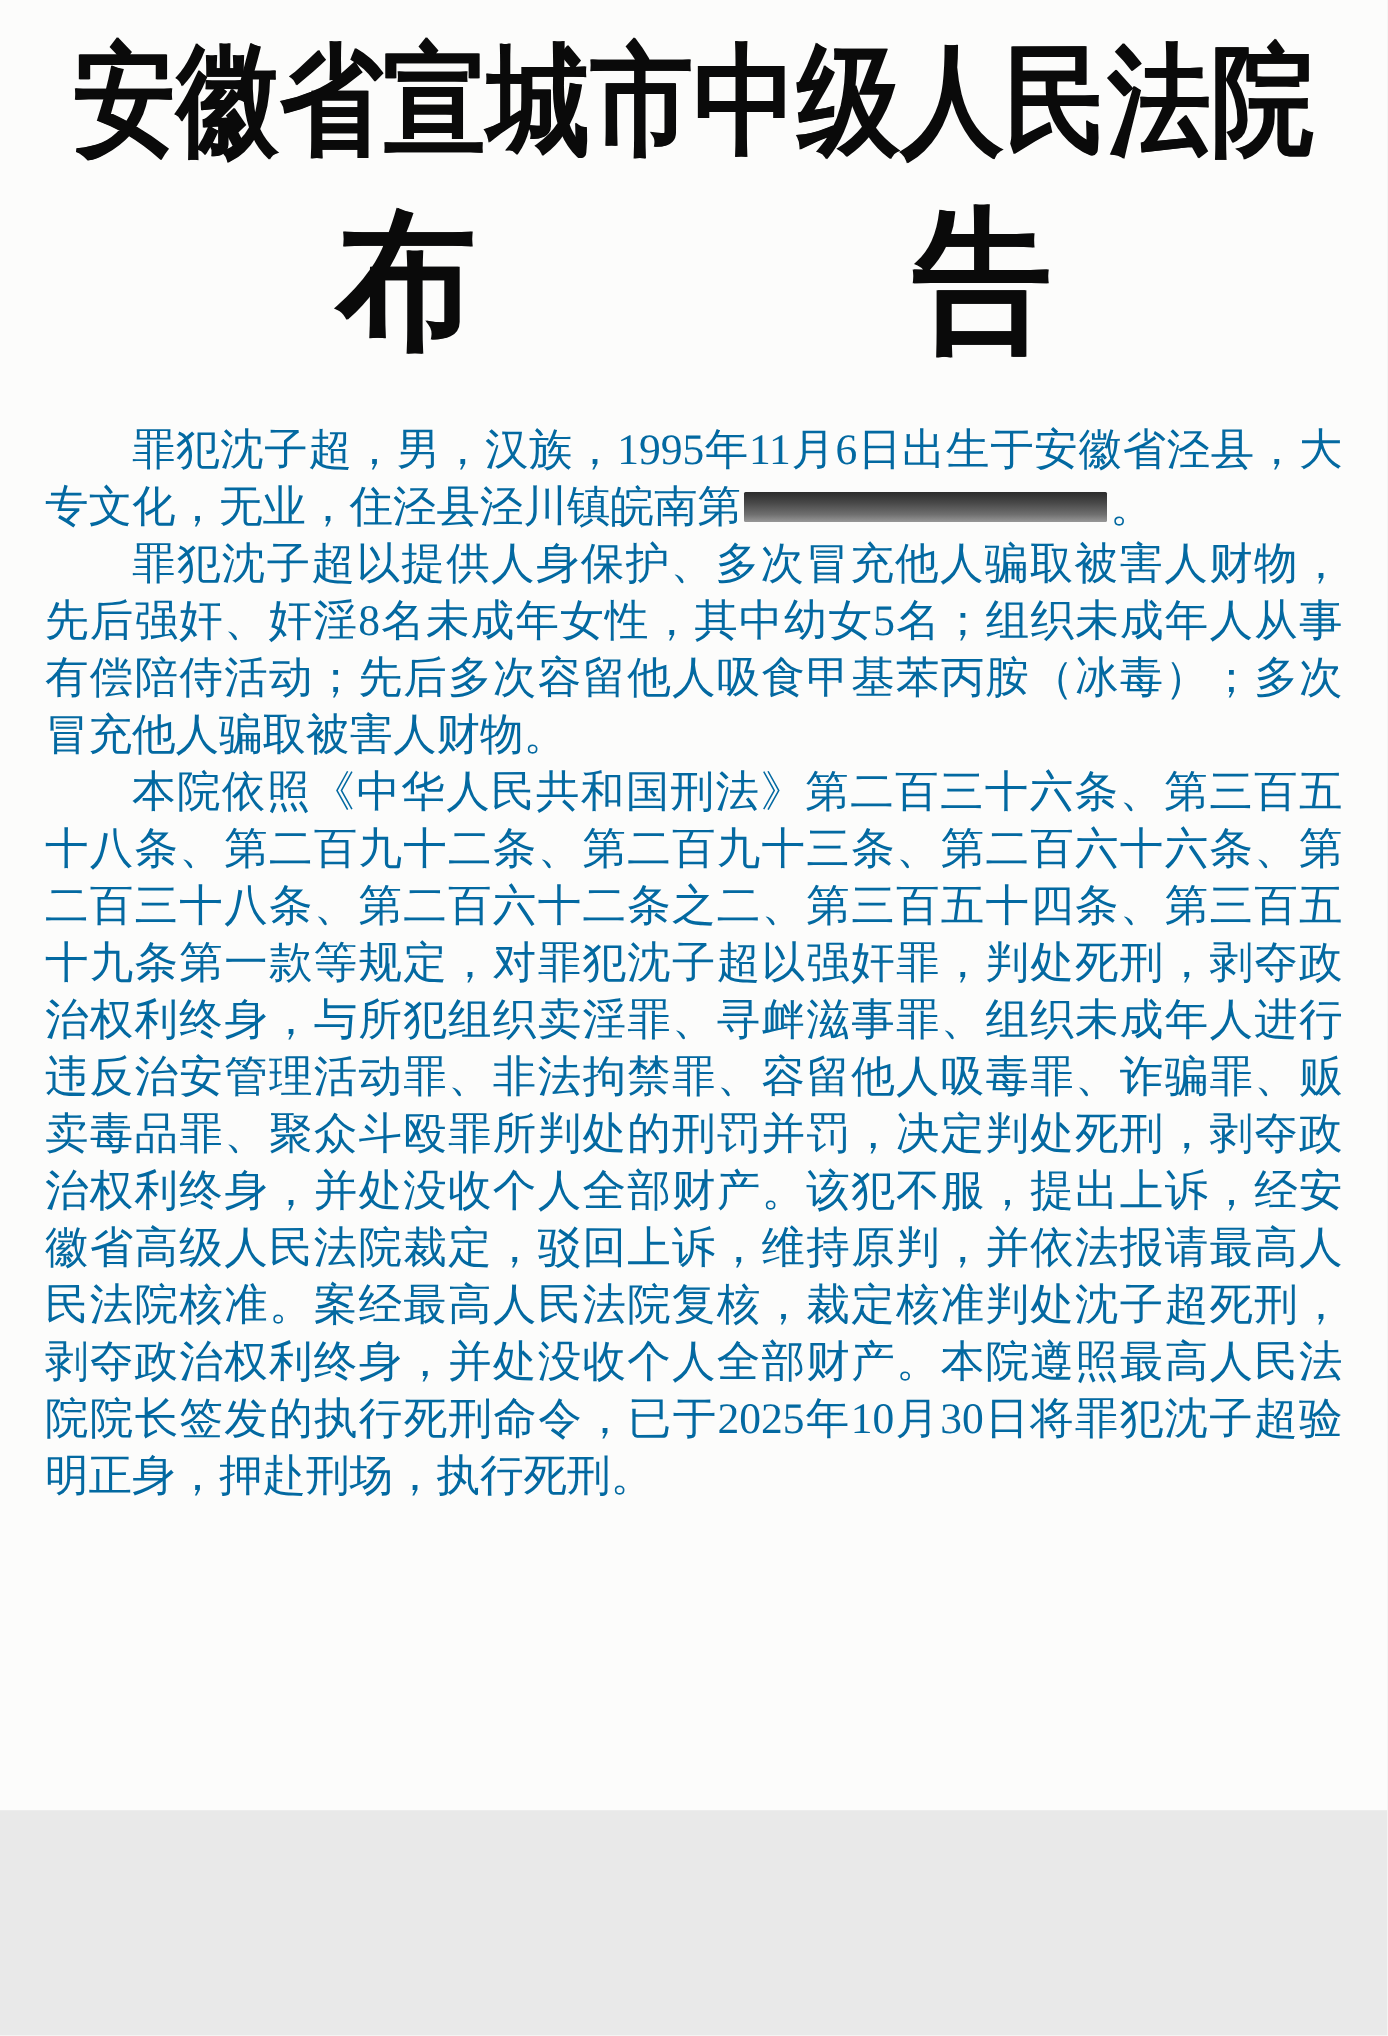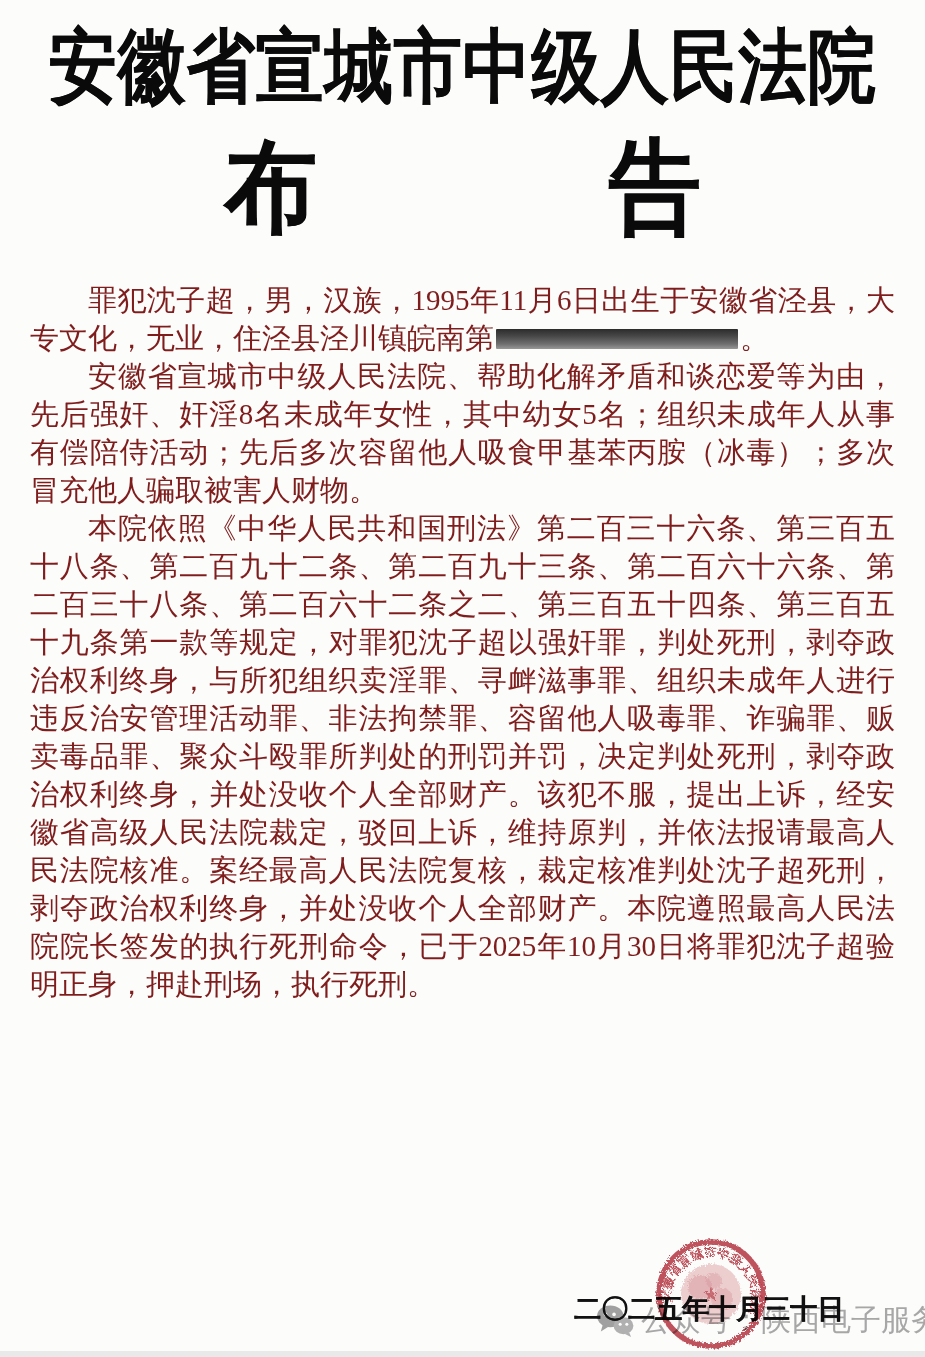--- a/index.html
+++ b/index.html
@@ -1,18 +1,18 @@
 <!DOCTYPE html>
 <html><head>
 <meta charset="utf-8">
 <style>
   html,body{margin:0;padding:0;}
   body{background:#e9e9e9;}
   .page{
-    width:925px;height:1351px;position:relative;overflow:hidden;
+    width:925px;height:1207px;position:relative;overflow:hidden;
     background:#fcfcfb;
     font-family:"Liberation Serif","DejaVu Serif",serif;
     color:#151515;
     margin:0 auto;
   }
   .court-name{
     margin:0;padding-top:22px;
     text-align:center;
     font-size:68px;font-weight:900;letter-spacing:1px;
     line-height:1.05;
@@ -26,21 +26,21 @@
     margin-top:44px;
     font-size:92px;font-weight:900;line-height:1;
     color:#0a0a0a;
     transform:scaleY(1.1);transform-origin:top center;
     text-shadow:0.8px 0 currentColor;
   }
   .doc-body{
     margin:52px 30px 0 30px;
     font-size:29px;line-height:38px;
     text-align:justify;
-    color:#7f1d1d;
+    color:#0369a1;
   }
   .doc-body p{margin:0;text-indent:2em;word-break:break-all;}
   .redaction{
     display:inline-block;width:242px;height:20px;
     background:linear-gradient(180deg,#2c2c2c 0%,#474747 35%,#6f6f6f 75%,#989898 100%);
     vertical-align:-1px;border-radius:1px;margin:0 2px;
   }
   .issue-date{
     position:absolute;left:574px;top:1291px;
     font-size:27px;font-weight:bold;color:#111;
@@ -67,21 +67,21 @@
 
   <h1 class="court-name">安徽省宣城市中级人民法院</h1>
 
   <div class="notice-title">
     <span>布</span>
     <span>告</span>
   </div>
 
   <div class="doc-body">
     <p><span>罪犯沈子超，男，汉族，1995年11月6日出生于安徽省泾县，大专文化，无业，住泾县泾川镇皖南第</span><span class="redaction"></span><span>。</span></p>
-    <p>安徽省宣城市中级人民法院、帮助化解矛盾和谈恋爱等为由，先后强奸、奸淫8名未成年女性，其中幼女5名；组织未成年人从事有偿陪侍活动；先后多次容留他人吸食甲基苯丙胺（冰毒）；多次冒充他人骗取被害人财物。</p>
+    <p>罪犯沈子超以提供人身保护、多次冒充他人骗取被害人财物，先后强奸、奸淫8名未成年女性，其中幼女5名；组织未成年人从事有偿陪侍活动；先后多次容留他人吸食甲基苯丙胺（冰毒）；多次冒充他人骗取被害人财物。</p>
     <p>本院依照《中华人民共和国刑法》第二百三十六条、第三百五十八条、第二百九十二条、第二百九十三条、第二百六十六条、第二百三十八条、第二百六十二条之二、第三百五十四条、第三百五十九条第一款等规定，对罪犯沈子超以强奸罪，判处死刑，剥夺政治权利终身，与所犯组织卖淫罪、寻衅滋事罪、组织未成年人进行违反治安管理活动罪、非法拘禁罪、容留他人吸毒罪、诈骗罪、贩卖毒品罪、聚众斗殴罪所判处的刑罚并罚，决定判处死刑，剥夺政治权利终身，并处没收个人全部财产。该犯不服，提出上诉，经安徽省高级人民法院裁定，驳回上诉，维持原判，并依法报请最高人民法院核准。案经最高人民法院复核，裁定核准判处沈子超死刑，剥夺政治权利终身，并处没收个人全部财产。本院遵照最高人民法院院长签发的执行死刑命令，已于2025年10月30日将罪犯沈子超验明正身，押赴刑场，执行死刑。</p>
   </div>
 
   <div class="issue-date">二〇二五年十月三十日</div>
 
   <div class="watermark">
     <span class="wechat-icon">
       <svg viewBox="0 0 40 36" width="38" height="34">
         <ellipse cx="15" cy="13" rx="14" ry="11.5" fill="#a0a0a0"></ellipse>
         <path d="M7 22 L5 29 L13 24 Z" fill="#a0a0a0"></path>

